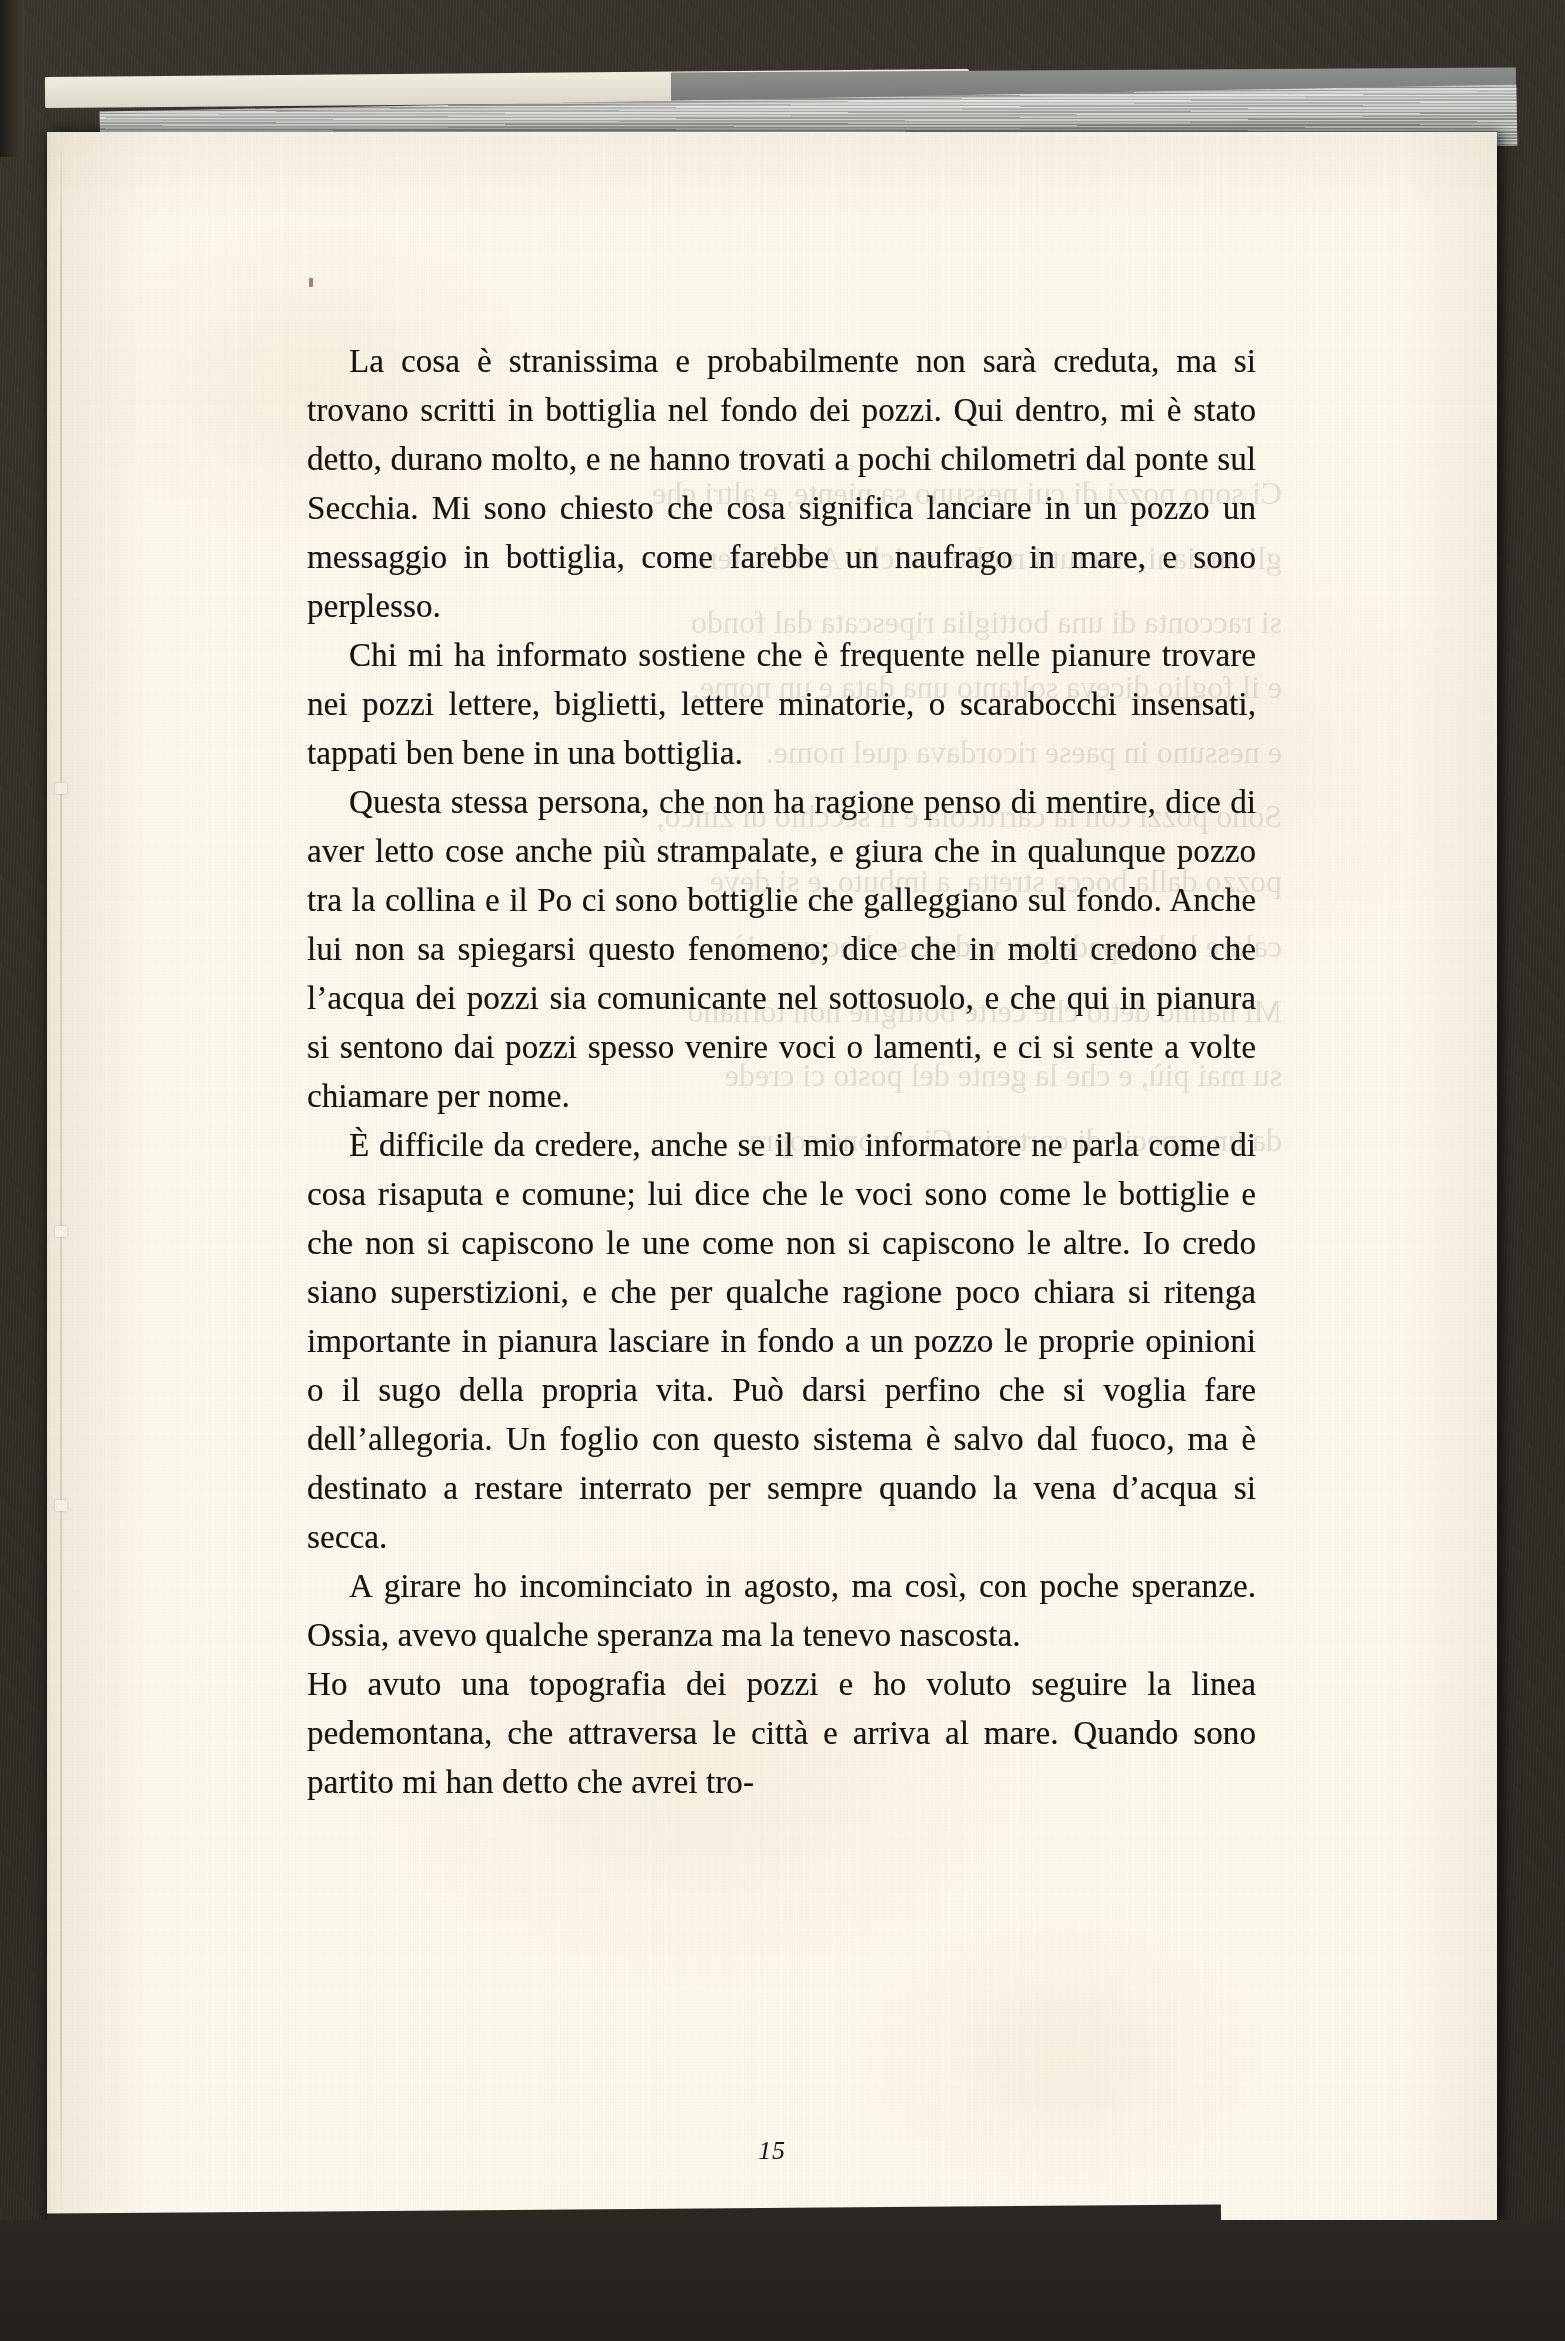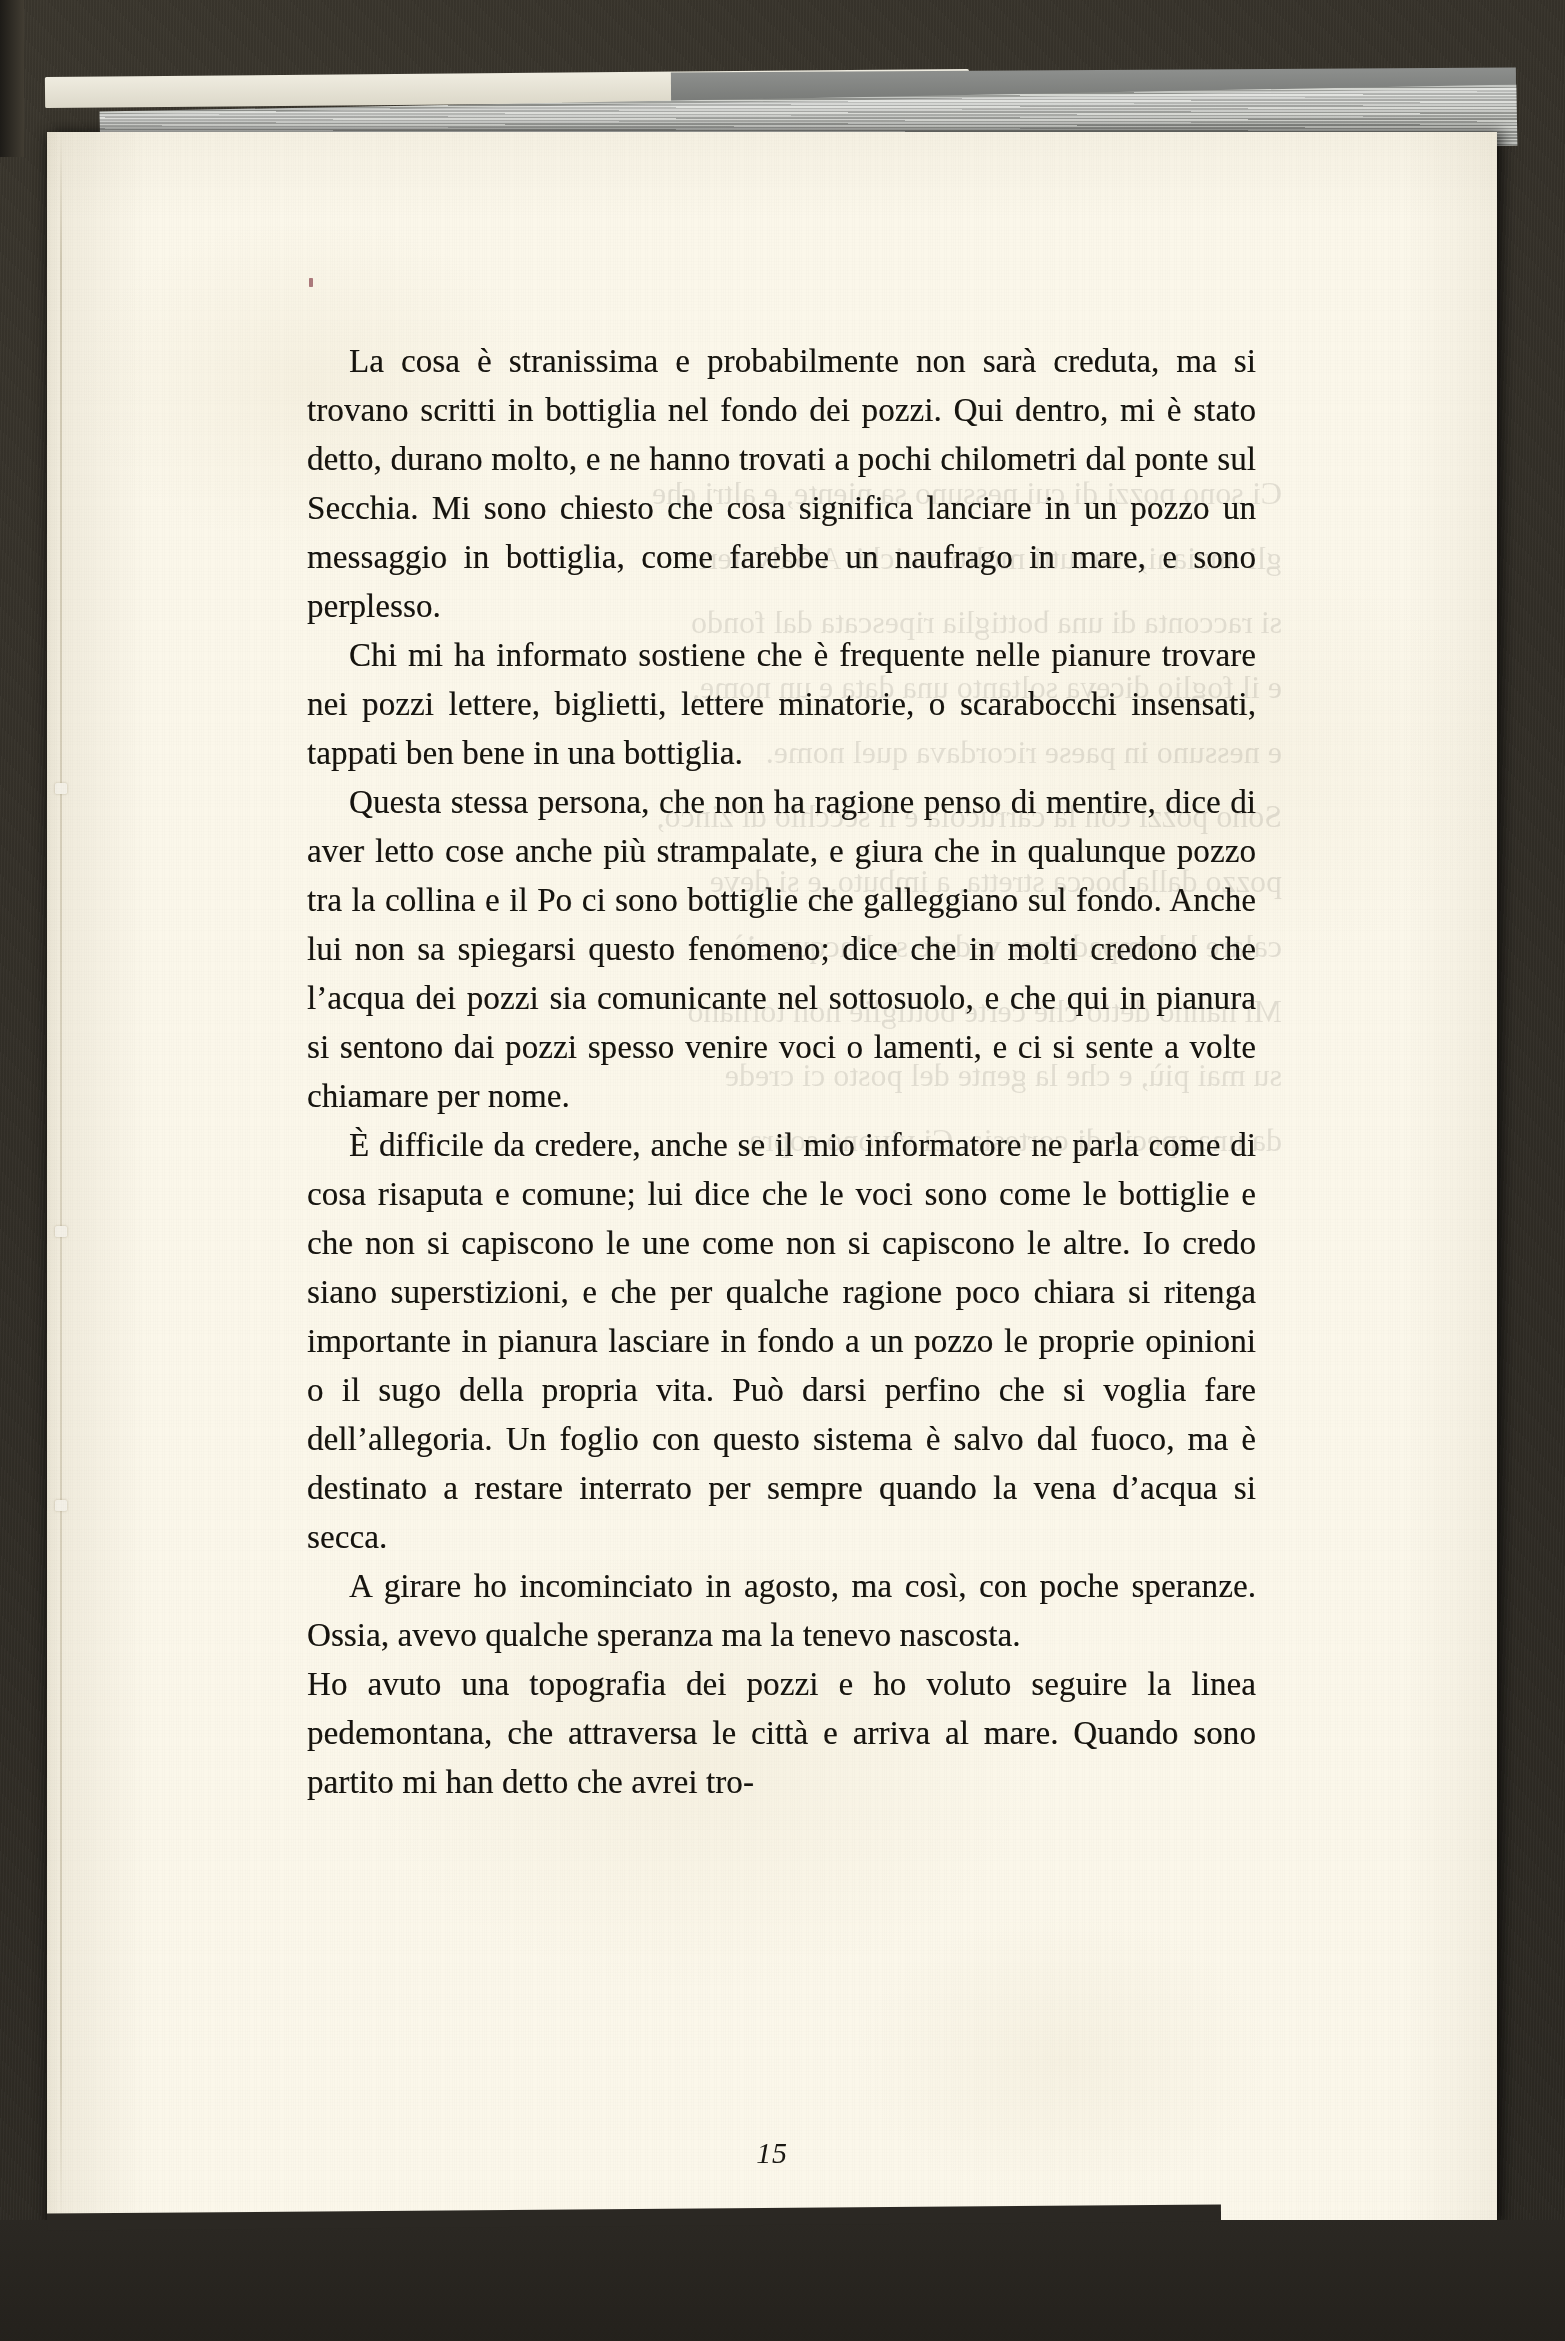--- a/index.html
+++ b/index.html
@@ -197,21 +197,21 @@
 
   
   .folio {
     position: absolute;
     left: 0;
     top: 2004px;
     width: 1450px;
     text-align: center;
     font-family: "Liberation Serif", serif;
     font-style: italic;
-    font-size: 30px;
+    font-size: 26px;
     color: #1a1813;
     letter-spacing: 0.8px;
   }
 
   
   .fleck {
     position: absolute;
     left: 262px;
     top: 146px;
     width: 3.9px;

